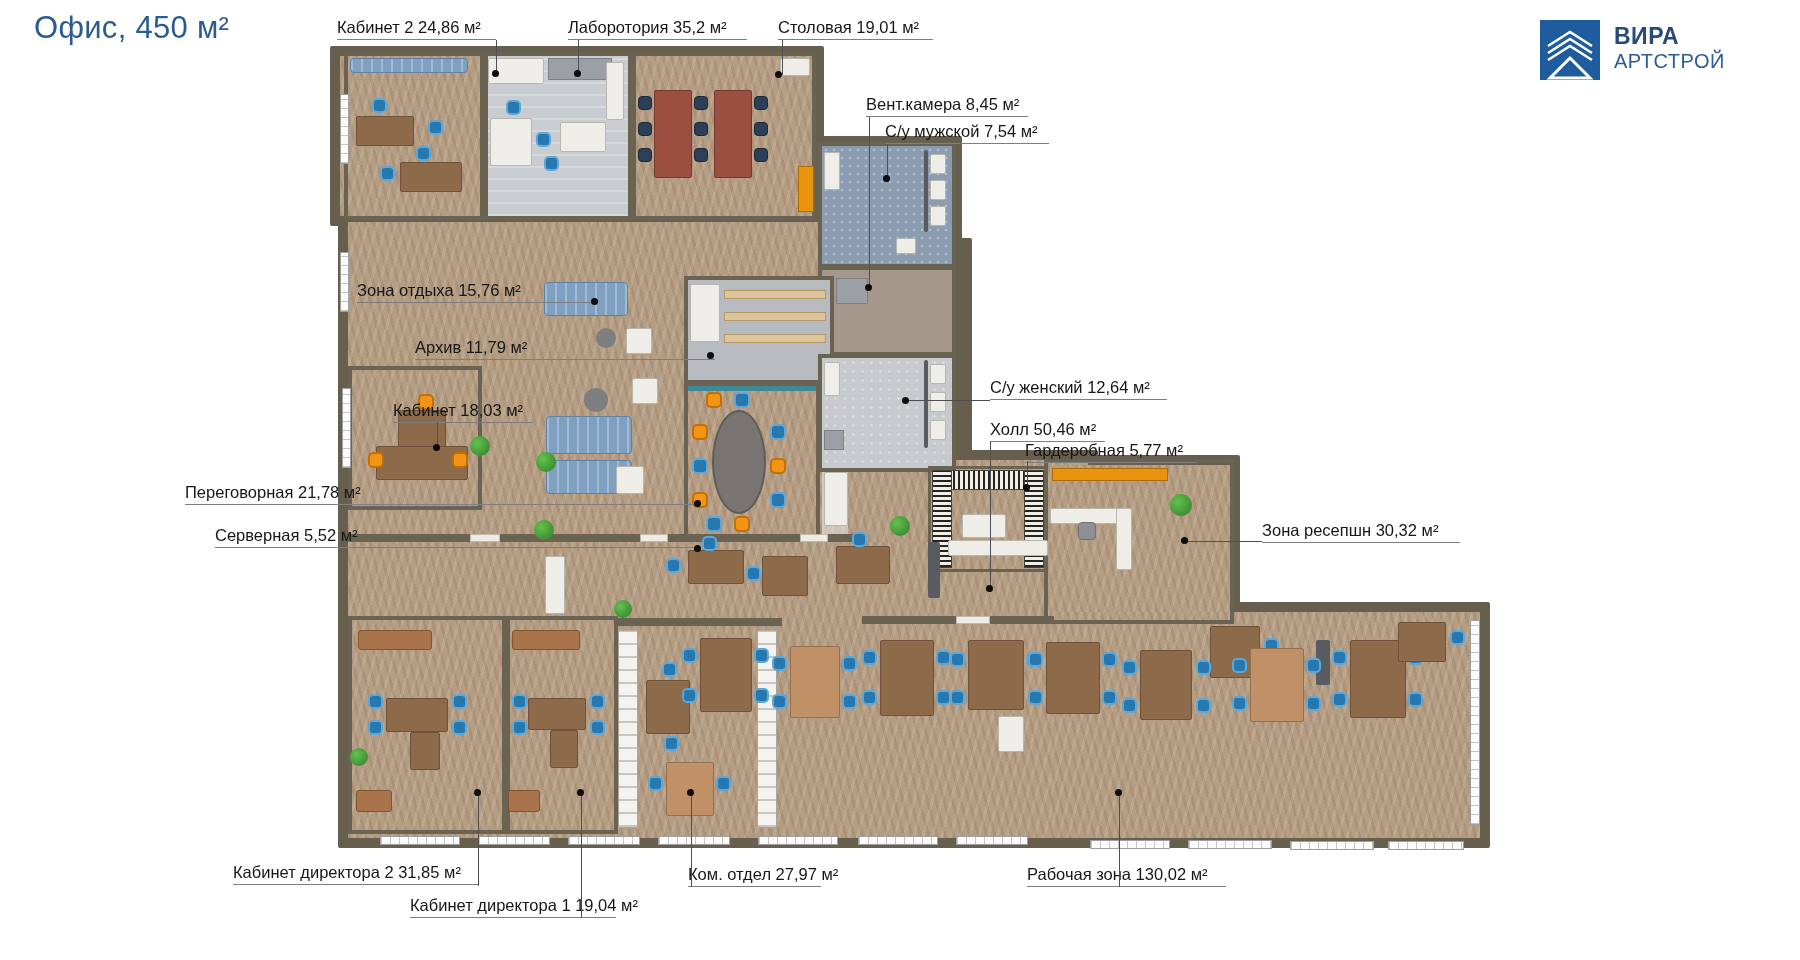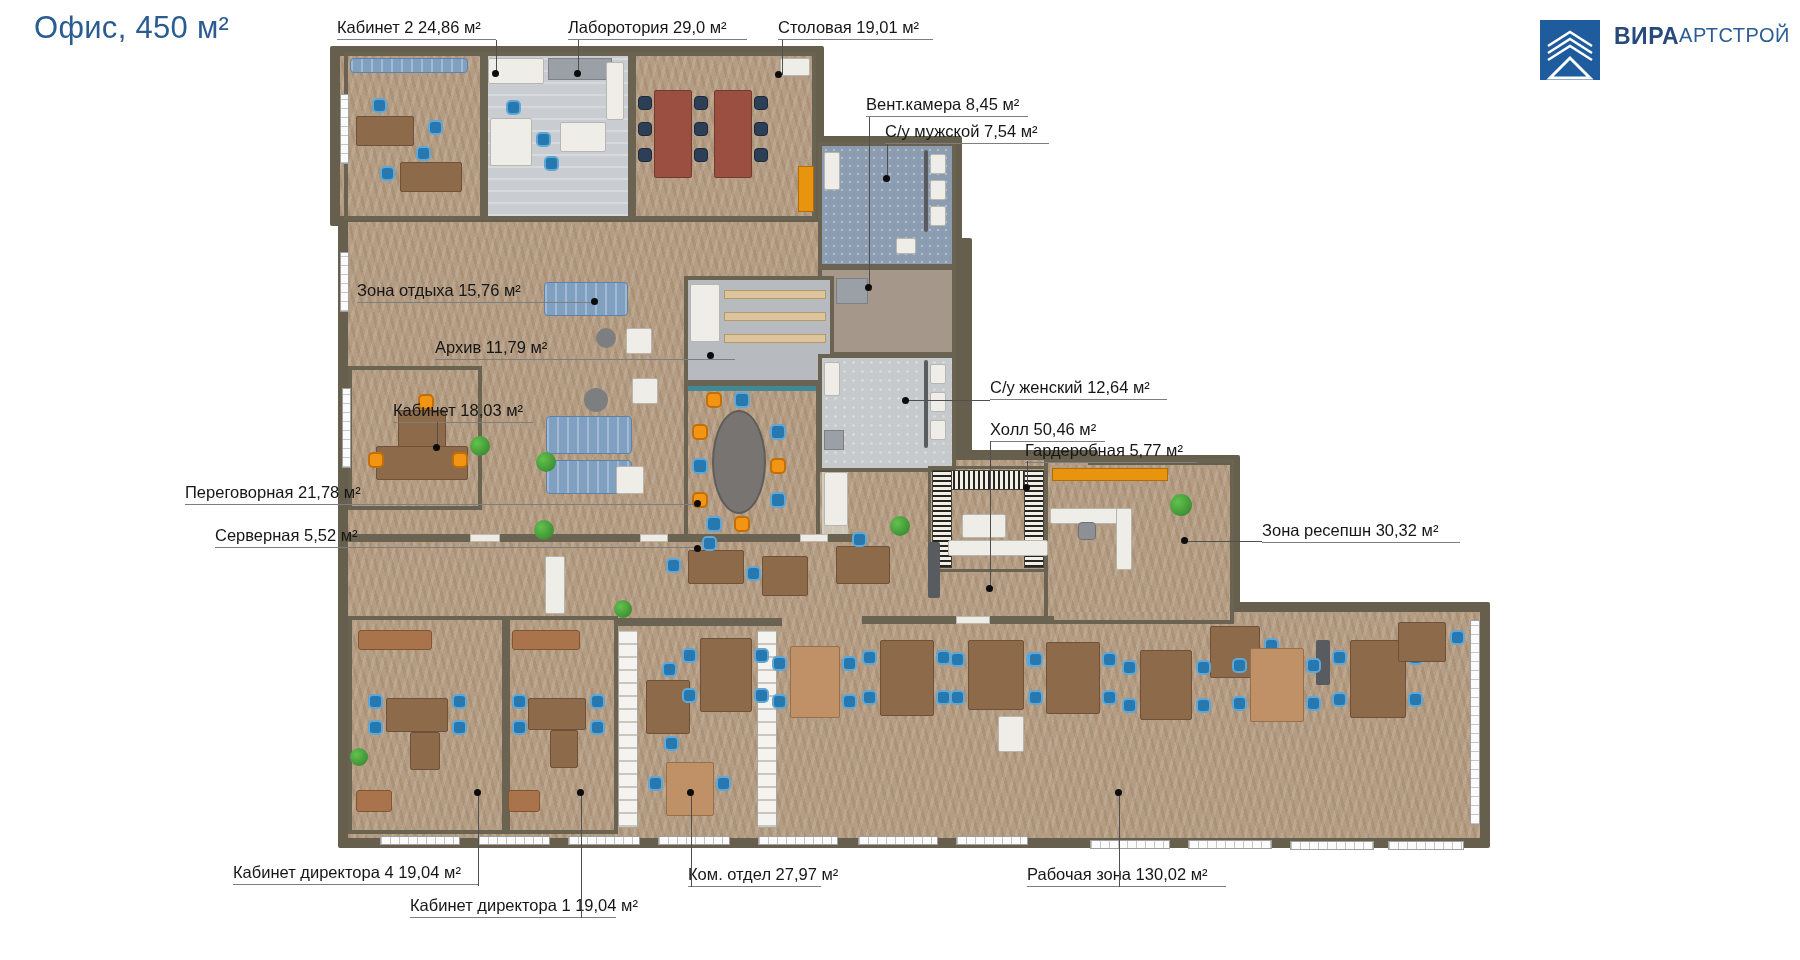--- a/index.html
+++ b/index.html
@@ -6,21 +6,21 @@
   body{
     width:1800px;height:960px;position:relative;overflow:hidden;
     background:#ffffff;font-family:"Liberation Sans",sans-serif;
   }
   
   .page-title{
     position:absolute;left:34px;top:10px;font-size:31px;font-weight:400;
     color:#2a5c92;letter-spacing:.3px;
   }
   .logo{position:absolute;left:1540px;top:20px;display:flex;gap:14px;align-items:flex-start}
-  .logo-text{display:flex;flex-direction:row;line-height:1.12;padding-top:4px}
+  .logo-text{display:flex;flex-direction:column;line-height:1.12;padding-top:4px}
   .logo-line1{font-size:23px;font-weight:bold;color:#27497c;letter-spacing:.5px}
   .logo-line2{font-size:20px;font-weight:400;color:#2b5d94;letter-spacing:.5px}
   
   .slab{position:absolute;background:#665f4d;border-radius:2px}
   .floor{position:absolute}
   .parquet{
     background-color:#b59d83;
     background-image:
       repeating-linear-gradient(105deg, rgba(255,255,255,.10) 0 3px, rgba(0,0,0,0) 3px 9px),
       repeating-linear-gradient(75deg, rgba(90,62,40,.12) 0 3px, rgba(0,0,0,0) 3px 8px);
@@ -310,34 +310,34 @@
     <div class="f f-wnh" style="left: 1188px; top: 840px; width: 84px; height: 9px;"></div>
     <div class="f f-wnh" style="left: 1290px; top: 841px; width: 84px; height: 9px;"></div>
     <div class="f f-wnh" style="left: 1388px; top: 841px; width: 76px; height: 9px;"></div>
     <div class="f f-wnv" style="left: 1470px; top: 620px; width: 10px; height: 205px;"></div>
     <div class="f f-wnv" style="left: 340px; top: 94px; width: 9px; height: 70px;"></div>
     <div class="f f-wnv" style="left: 342px; top: 388px; width: 9px; height: 80px;"></div>
     <div class="f f-wnv" style="left: 340px; top: 252px; width: 9px; height: 60px;"></div>
   </div>
 
 <div class="rlabel" style="left:337px;top:18px;width:159px">Кабинет 2 24,86 м²</div>
-<div class="rlabel" style="left:568px;top:18px;width:179px">Лаборотория 29,0 м²</div>
+<div class="rlabel" style="left:568px;top:18px;width:179px">Лаборотория 35,2 м²</div>
 <div class="rlabel" style="left:778px;top:18px;width:155px">Столовая 19,01 м²</div>
 <div class="rlabel" style="left:866px;top:95px;width:162px">Вент.камера 8,45 м²</div>
 <div class="rlabel" style="left:885px;top:122px;width:164px">С/у мужской 7,54 м²</div>
 <div class="rlabel" style="left:357px;top:281px;width:238px">Зона отдыха 15,76 м²</div>
-<div class="rlabel" style="left:435px;top:338px;width:300px">Архив 11,79 м²</div>
+<div class="rlabel" style="left:415px;top:338px;width:300px">Архив 11,79 м²</div>
 <div class="rlabel" style="left:393px;top:401px;width:140px">Кабинет 18,03 м²</div>
 <div class="rlabel" style="left:185px;top:483px;width:513px">Переговорная 21,78 м²</div>
 <div class="rlabel" style="left:215px;top:526px;width:485px">Серверная 5,52 м²</div>
 <div class="rlabel" style="left:990px;top:378px;width:177px">С/у женский 12,64 м²</div>
 <div class="rlabel" style="left:990px;top:420px;width:115px">Холл 50,46 м²</div>
 <div class="rlabel" style="left:1025px;top:441px;width:172px">Гардеробная 5,77 м²</div>
 <div class="rlabel" style="left:1262px;top:521px;width:198px">Зона ресепшн 30,32 м²</div>
-<div class="rlabel" style="left:233px;top:863px;width:246px">Кабинет директора 4 19,04 м²</div>
+<div class="rlabel" style="left:233px;top:863px;width:246px">Кабинет директора 2 31,85 м²</div>
 <div class="rlabel" style="left:410px;top:896px;width:206px">Кабинет директора 1 19,04 м²</div>
 <div class="rlabel" style="left:688px;top:865px;width:133px">Ком. отдел 27,97 м²</div>
 <div class="rlabel" style="left:1027px;top:865px;width:199px">Рабочая зона 130,02 м²</div>
 
 <div class="ln" style="left:496px;top:40px;width:1px;height:34px"></div>
 <div class="ln" style="left:578px;top:40px;width:1px;height:34px"></div>
 <div class="ln" style="left:782px;top:40px;width:1px;height:35px"></div>
 <div class="ln" style="left:869px;top:117px;width:1px;height:171px"></div>
 <div class="ln" style="left:887px;top:144px;width:1px;height:34px"></div>
 <div class="ln" style="left:437px;top:422px;width:1px;height:26px"></div>

